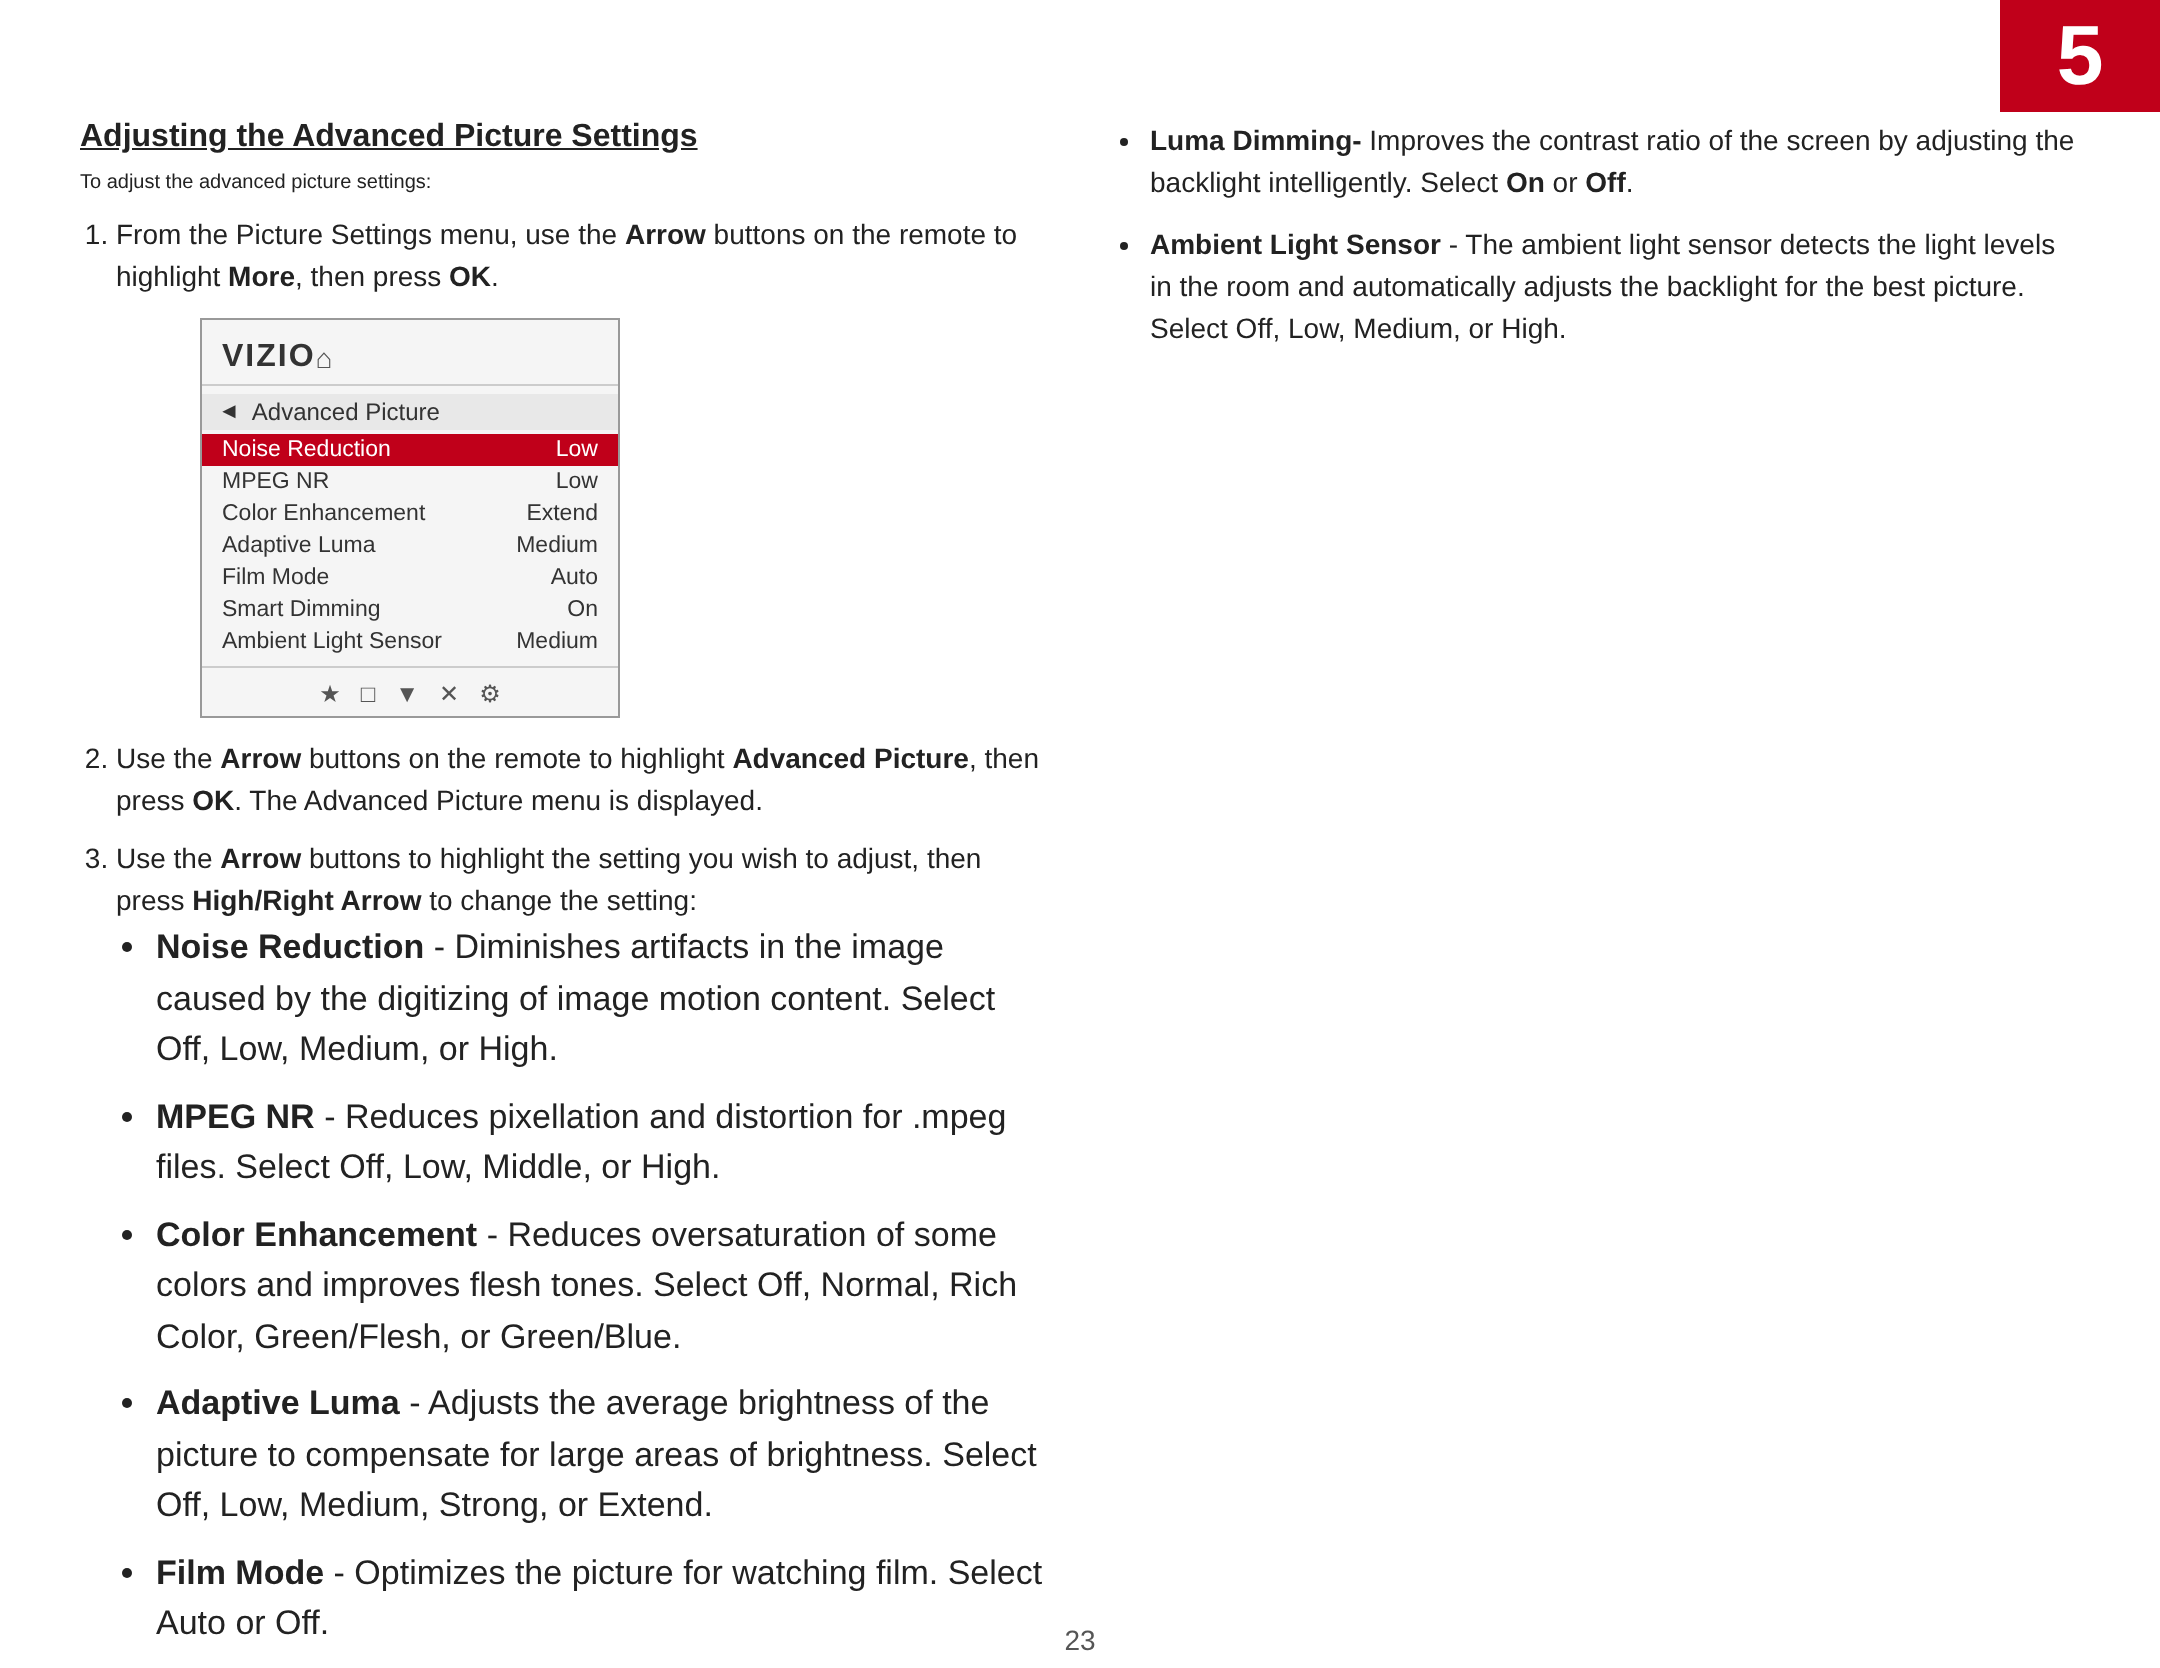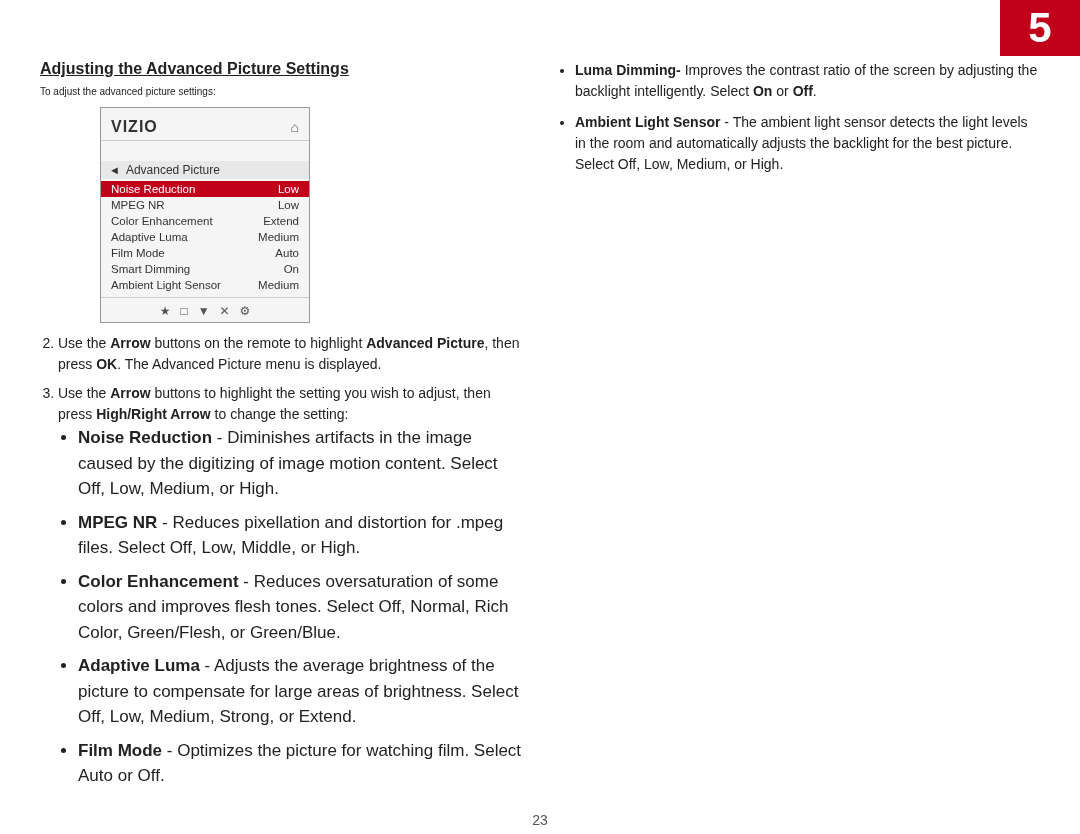--- a/index.html
+++ b/index.html
@@ -108,24 +108,24 @@
       width: 210px;
       border: 1.5px solid #999;
       background: #f5f5f5;
       margin: 10px 0 10px 60px;
       padding: 6px 0 0 0;
       position: relative;
     }
     .tv-header {
       display: flex;
       align-items: center;
-      justify-content: space-between;
+      justify-content: flex-start;
       padding: 4px 10px 4px 10px;
       border-bottom: 1px solid #ccc;
-      margin-bottom: 20px;
+      margin-bottom: 4px;
     }
     .tv-logo {
       font-size: 16px;
       font-weight: bold;
       letter-spacing: 1px;
       color: #333;
       font-family: Arial, sans-serif;
     }
     .tv-home-icon {
       font-size: 14px;
@@ -194,20 +194,26 @@
 <div class="top-bar">
   <span class="page-number">5</span>
 </div>
 
 <div class="content">
 
   <div class="left-col">
     <div class="section-heading">Adjusting the Advanced Picture Settings</div>
     <div class="intro-text">To adjust the advanced picture settings:</div>
 
+    <ol>
+      <li>
+        From the Picture Settings menu, use the <b>Arrow</b> buttons on the remote to highlight <b>More</b>, then press <b>OK</b>.
+      </li>
+
+    </ol>
 
     <div class="tv-screen">
       <div class="tv-header">
         <span class="tv-logo">VIZIO</span>
         <span class="tv-home-icon">⌂</span>
       </div>
       <div class="tv-menu-title">
         <span class="back-arrow">◄</span>
         <span>Advanced Picture</span>
       </div>

